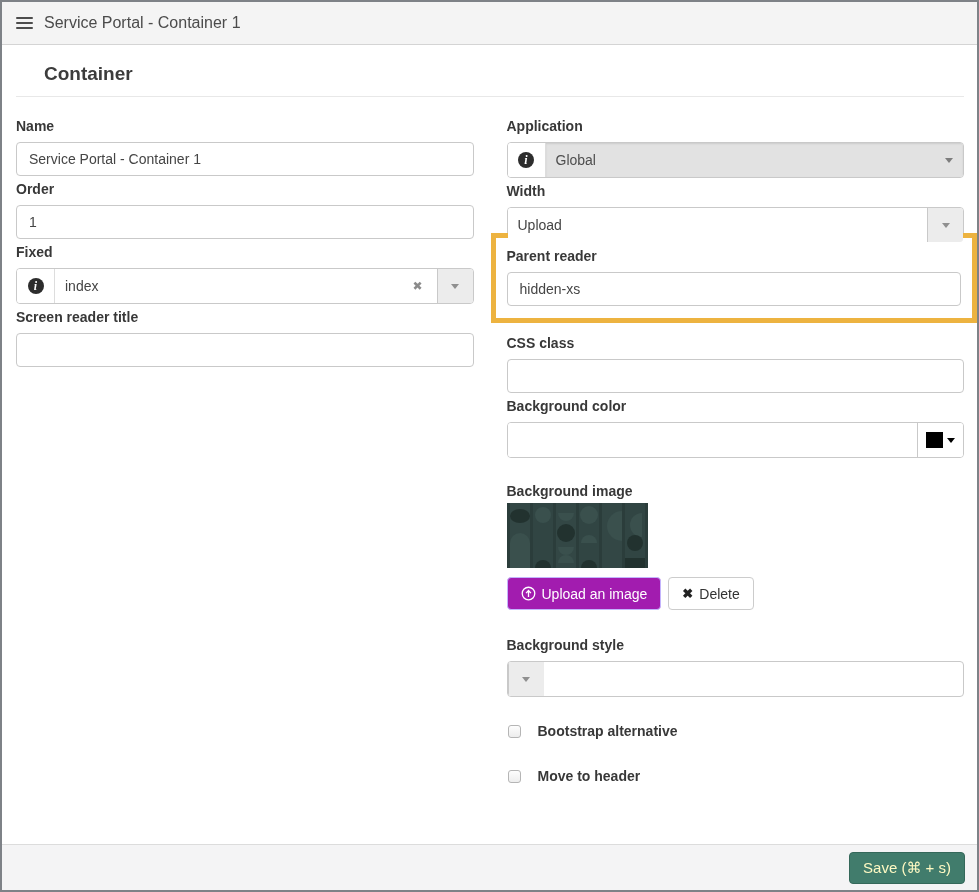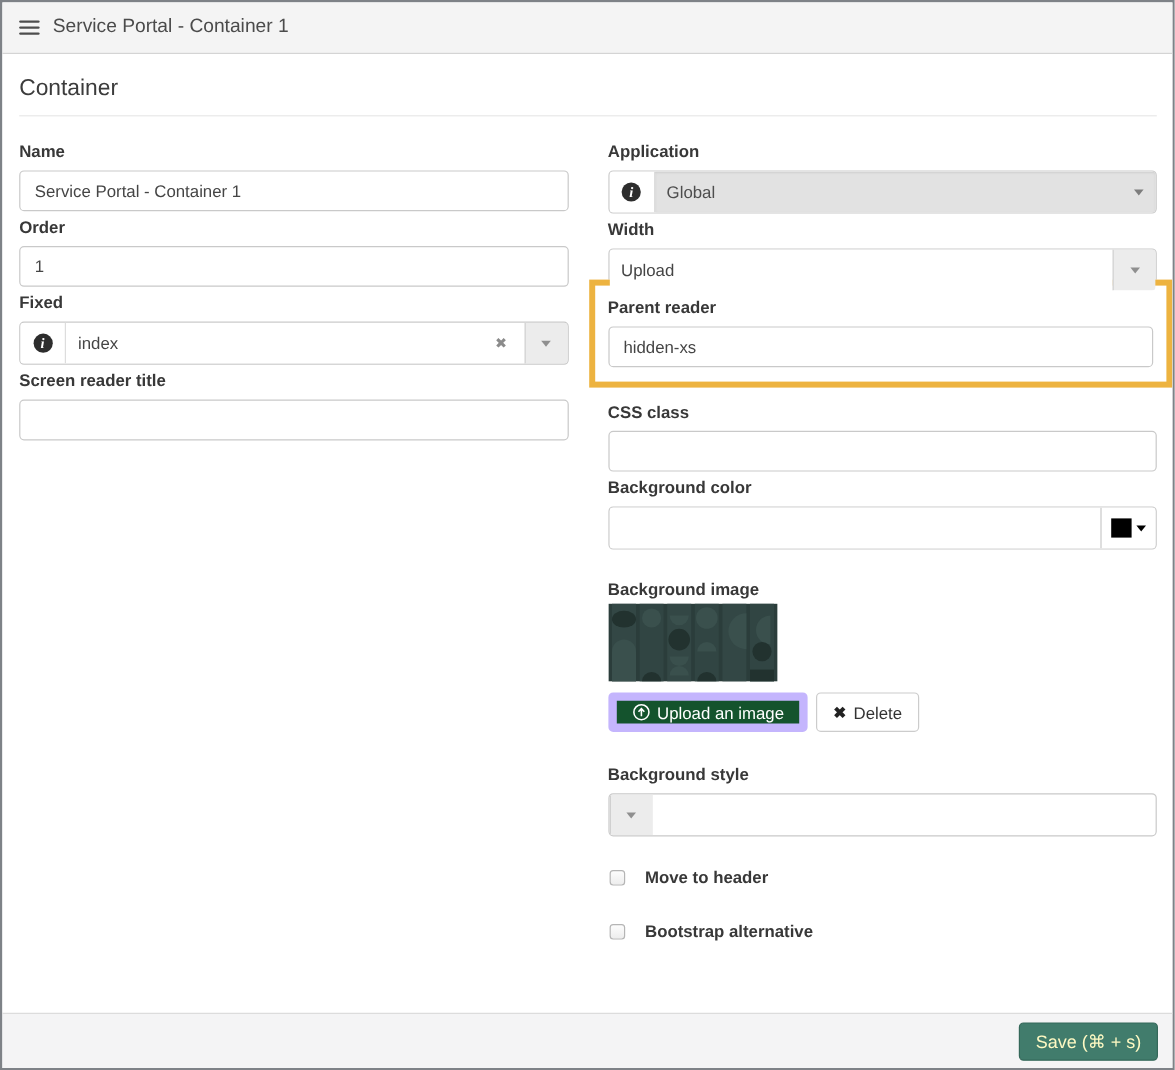--- a/index.html
+++ b/index.html
@@ -21,21 +21,21 @@
     border-bottom: 1px solid #d4d4d4;
     display: flex; align-items: center;
     padding: 0 14px; gap: 11px;
   }
   .hamburger { display: inline-flex; flex-direction: column; gap: 3px; width: 17px; cursor: pointer; }
   .hamburger span { display: block; height: 2px; background: #4d4d4d; border-radius: 1px; }
   .titlebar-text { font-size: 16px; color: #4b4b4b; }
 
   
   .content { flex: 1 1 auto; padding: 18px 13px 0 14px; overflow: hidden; background: #fff; }
-  .page-heading { font-size: 19px; font-weight: 400; color: #3c3c3c; margin-bottom: 11px; }
+  .page-heading { font-size: 19px; font-weight: 700; color: #3c3c3c; margin-bottom: 11px; margin-left: 28px; }
   .heading-rule { border: 0; border-top: 1px solid #e8e8e8; margin-bottom: 21px; }
 
   .columns { display: flex; gap: 33px; }
   .col { flex: 1 1 0; min-width: 0; }
 
   .field { margin-bottom: 5px; }
   .field-label {
     display: block; font-size: 14px; font-weight: bold;
     color: #383838; margin-bottom: 8px;
   }
@@ -122,21 +122,21 @@
 
   
   .bg-thumb { display: block; margin-bottom: 9px; }
   .btn-row { display: flex; gap: 7px; }
   .btn {
     display: inline-flex; align-items: center; gap: 6px;
     font-size: 14px; border-radius: 4px; padding: 7px 13px;
     cursor: pointer; height: 33px;
     font-family: "Liberation Sans", sans-serif;
   }
-  .btn-primary { background: #14532d; border: 7px solid #c4b5fd; color: #fff; }
+  .btn-primary { background: #a21caf; border: 1px solid #c4b5fd; color: #fff; }
   .btn-default { background: #fff; border: 1px solid #ccc; color: #333; }
   .x-glyph { font-weight: bold; font-size: 13px; color: #222; }
 
   
   .check-row { display: flex; align-items: center; gap: 17px; margin: 0 0 29px 1px; }
   .checkbox {
     width: 13px; height: 13px;
     border: 1px solid #b5b5b5; border-radius: 3px;
     background: linear-gradient(#fdfdfd, #ededed);
     cursor: pointer;
@@ -308,26 +308,26 @@
           <label class="field-label">Background style</label>
           <div class="group">
             <span class="caret-btn">
               <span class="caret"></span>
             </span>
           </div>
         </div>
 
         <div class="check-row">
           <span class="checkbox"></span>
-          <span class="check-label">Move to header</span>
+          <span class="check-label">Bootstrap alternative</span>
         </div>
 
         <div class="check-row">
           <span class="checkbox"></span>
-          <span class="check-label">Bootstrap alternative</span>
+          <span class="check-label">Move to header</span>
         </div>
 
       </div>
     </div>
   </div>
 
   <div class="footer">
     <button class="save-btn">Save  (⌘ + s)</button>
   </div>
 

